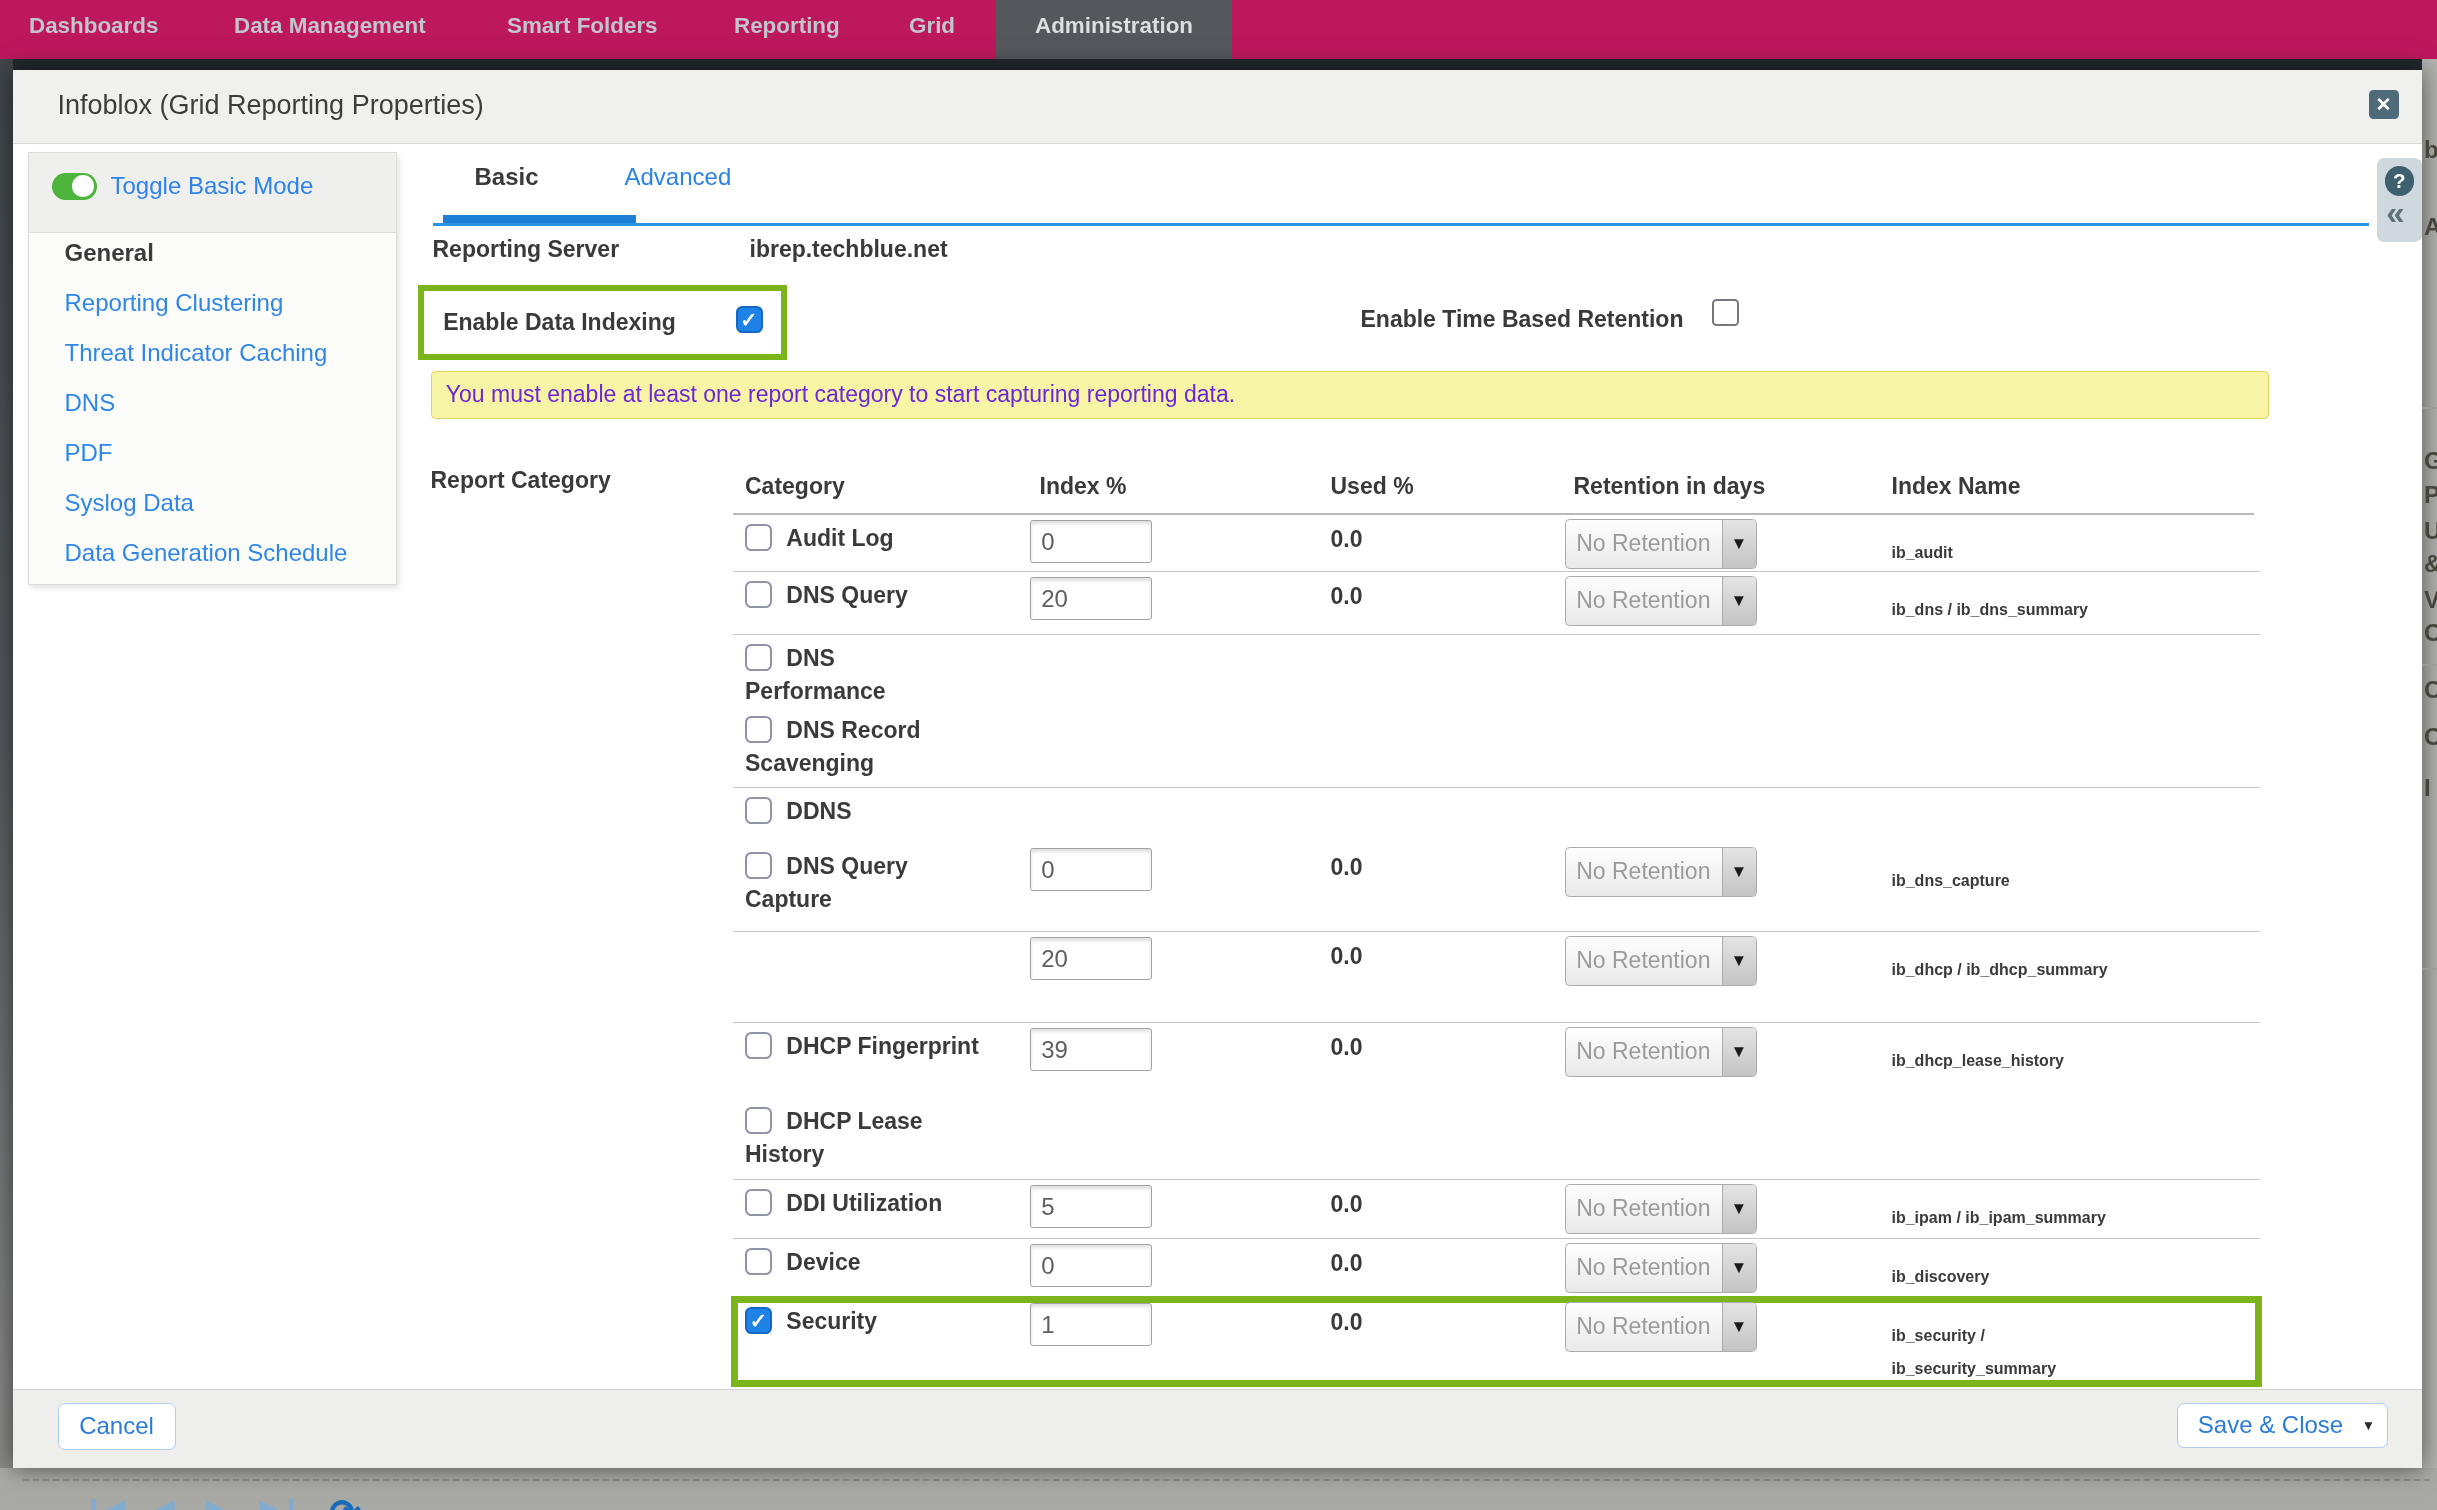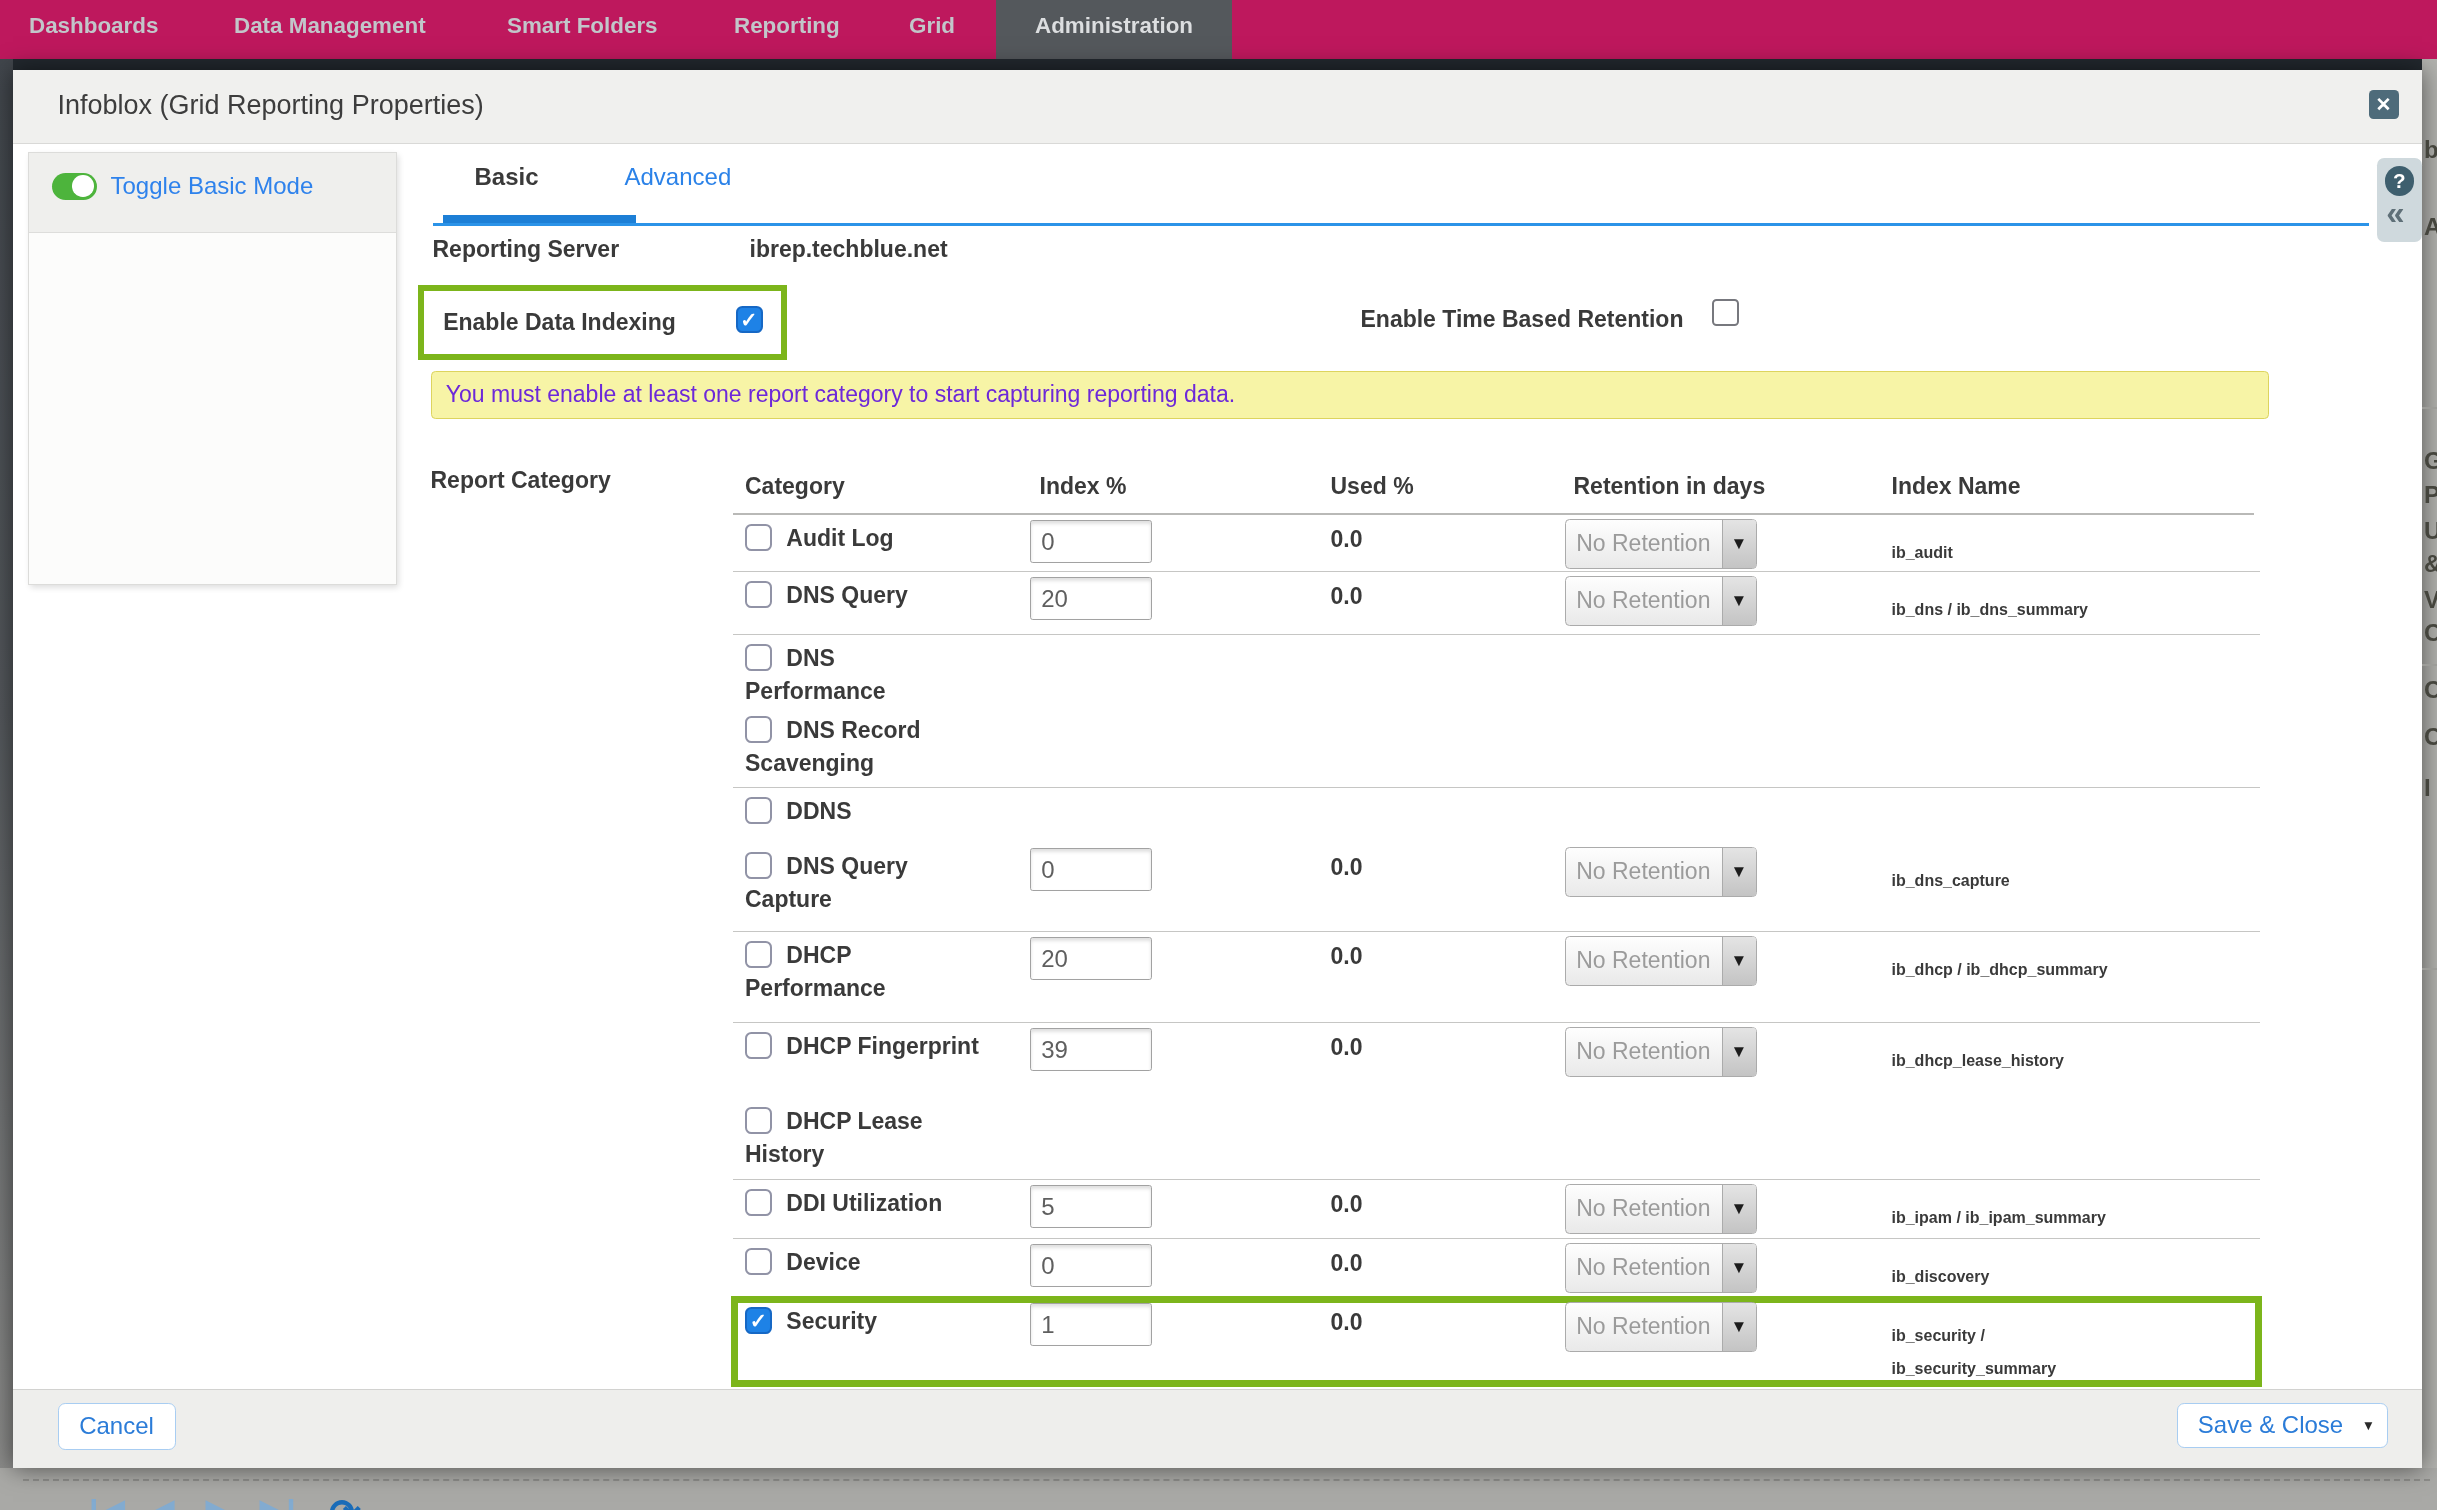--- a/index.html
+++ b/index.html
@@ -131,20 +131,29 @@
       <div id="collapse-chevrons">«</div>
     </div>
 
     <div id="sidebar">
       <div id="sb-toggle-row">
         <div id="sb-toggle">
           <div id="sb-toggle-knob"></div>
         </div>
         <div id="sb-toggle-label">Toggle Basic Mode</div>
       </div>
+      <div id="sb-items">
+          <div class="sb-item active">General</div>
+          <div class="sb-item">Reporting Clustering</div>
+          <div class="sb-item">Threat Indicator Caching</div>
+          <div class="sb-item">DNS</div>
+          <div class="sb-item">PDF</div>
+          <div class="sb-item">Syslog Data</div>
+          <div class="sb-item">Data Generation Schedule</div>
+        </div>
     </div>
 
     <div id="tab-basic" class="tab">Basic</div>
     <div id="tab-advanced" class="tab">Advanced</div>
     <div id="tab-underline"></div>
     <div id="tabs-line"></div>
 
     <div id="rs-label" class="lbl">Reporting Server</div>
     <div id="rs-value" class="lbl">ibrep.techblue.net</div>
 
@@ -210,21 +219,20 @@
             <div class="used">0.0</div>
             <div class="sel">
               <span class="sel-txt">No Retention</span>
               <span class="sel-btn">▼</span>
             </div>
             <div class="iname">
               <div>ib_dns_capture</div>
             </div>
           </div>
           <div class="row divided" style="height: 91px;">
-            <div class="cat"><span class="cb"></span>DHCP<div>Performance</div></div>
             <input class="inp" value="20" style="">
             <div class="used">0.0</div>
             <div class="sel">
               <span class="sel-txt">No Retention</span>
               <span class="sel-btn">▼</span>
             </div>
             <div class="iname">
               <div>ib_dhcp / ib_dhcp_summary</div>
             </div>
           </div>

